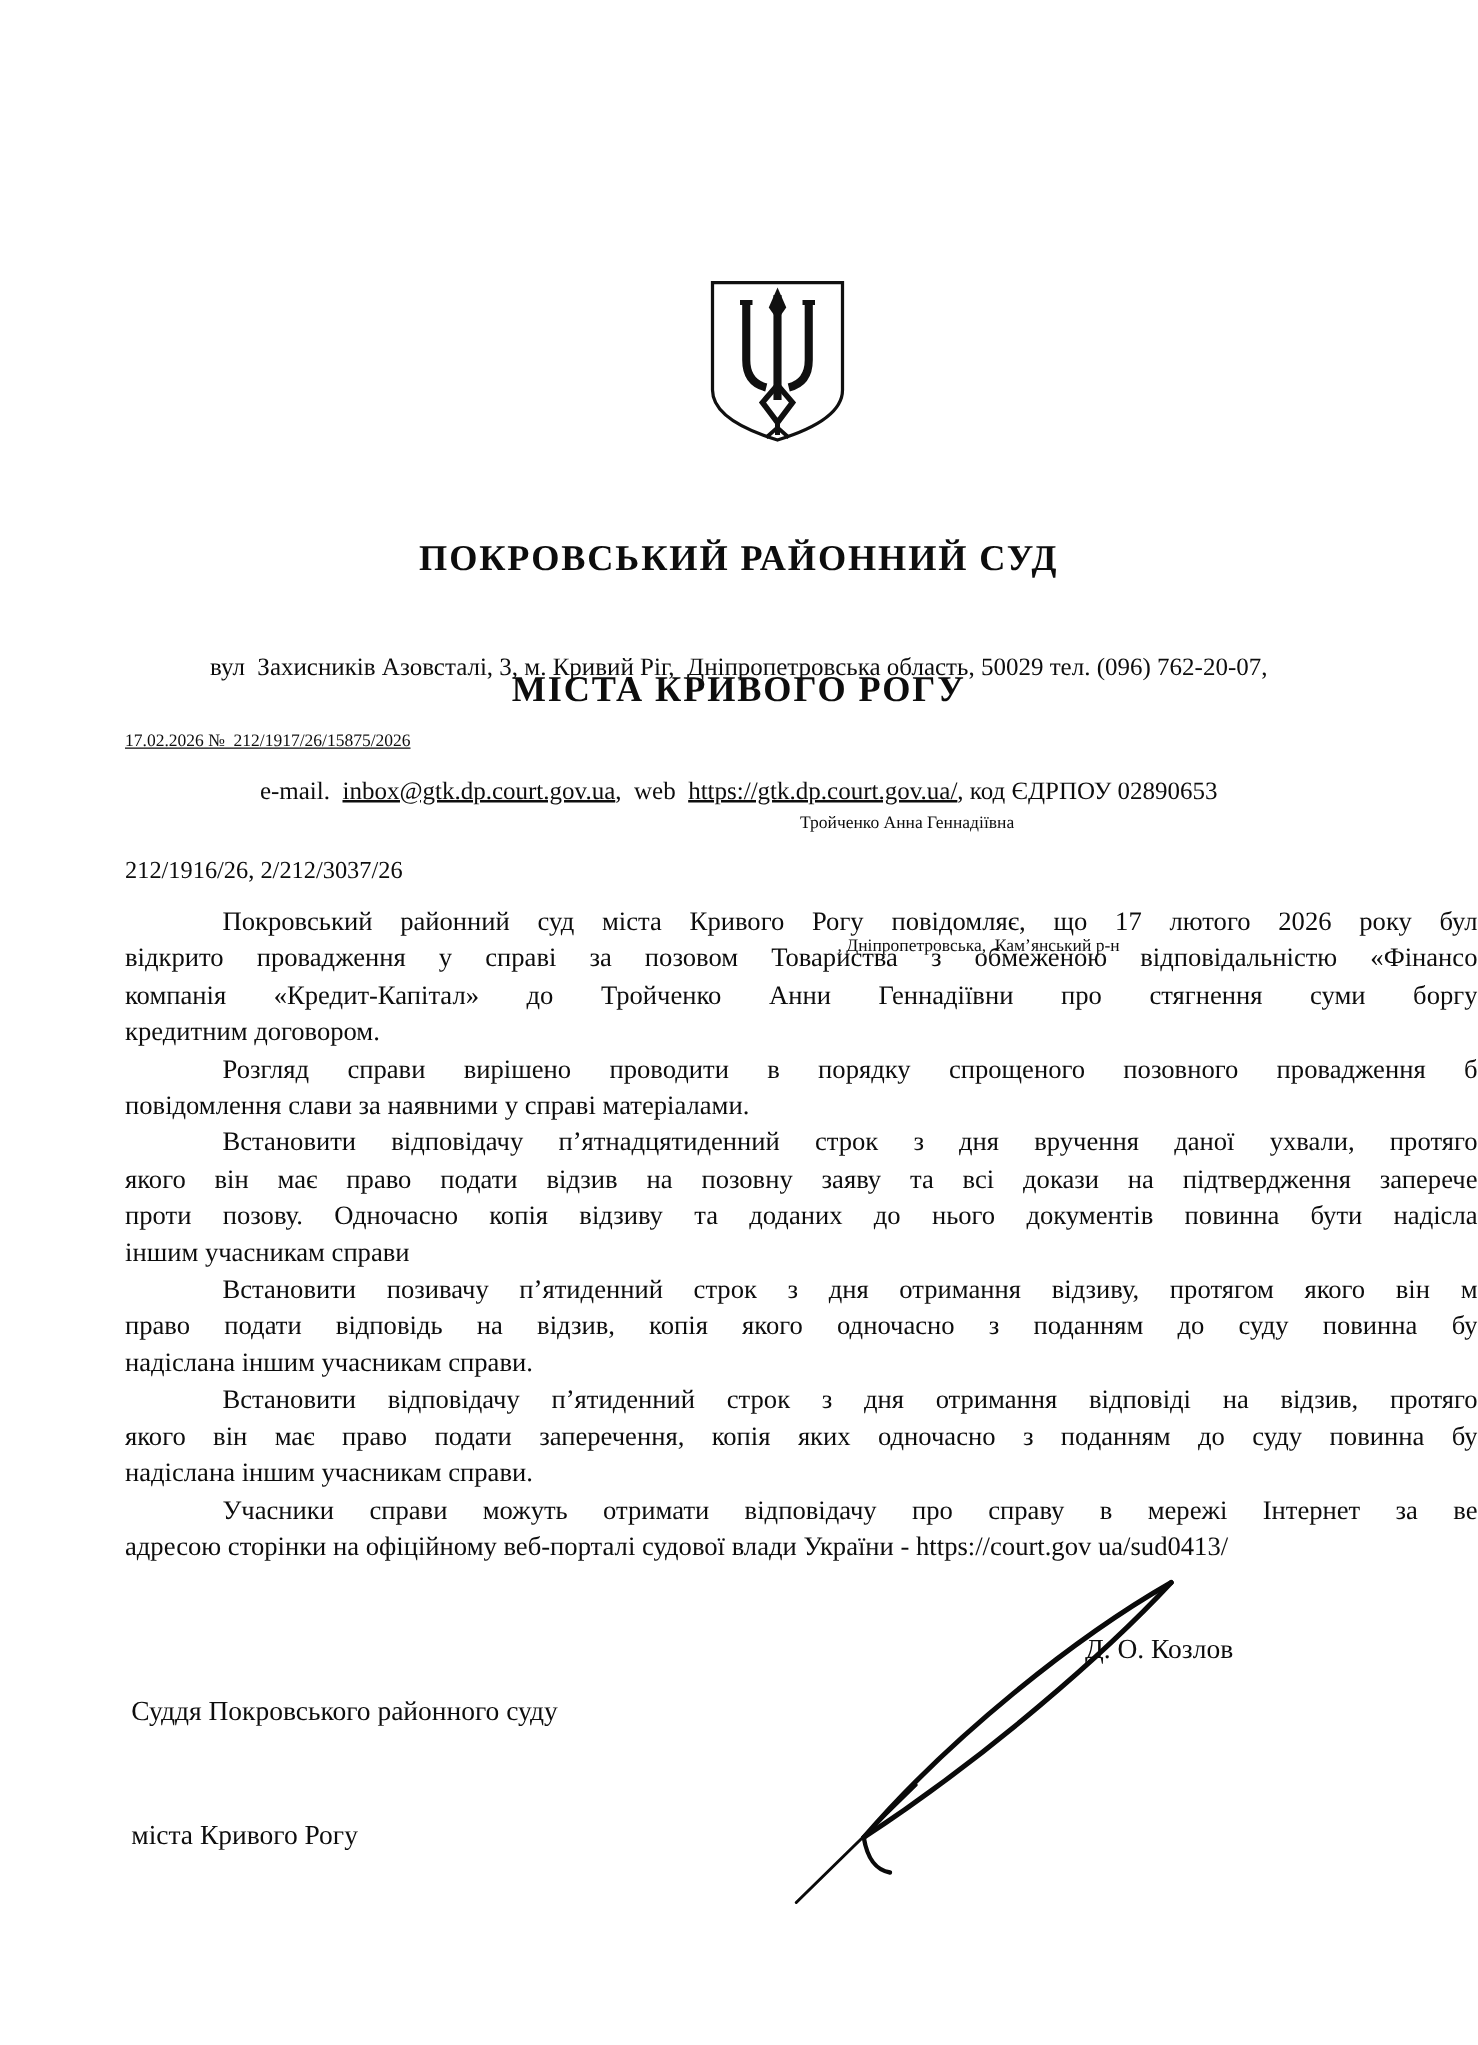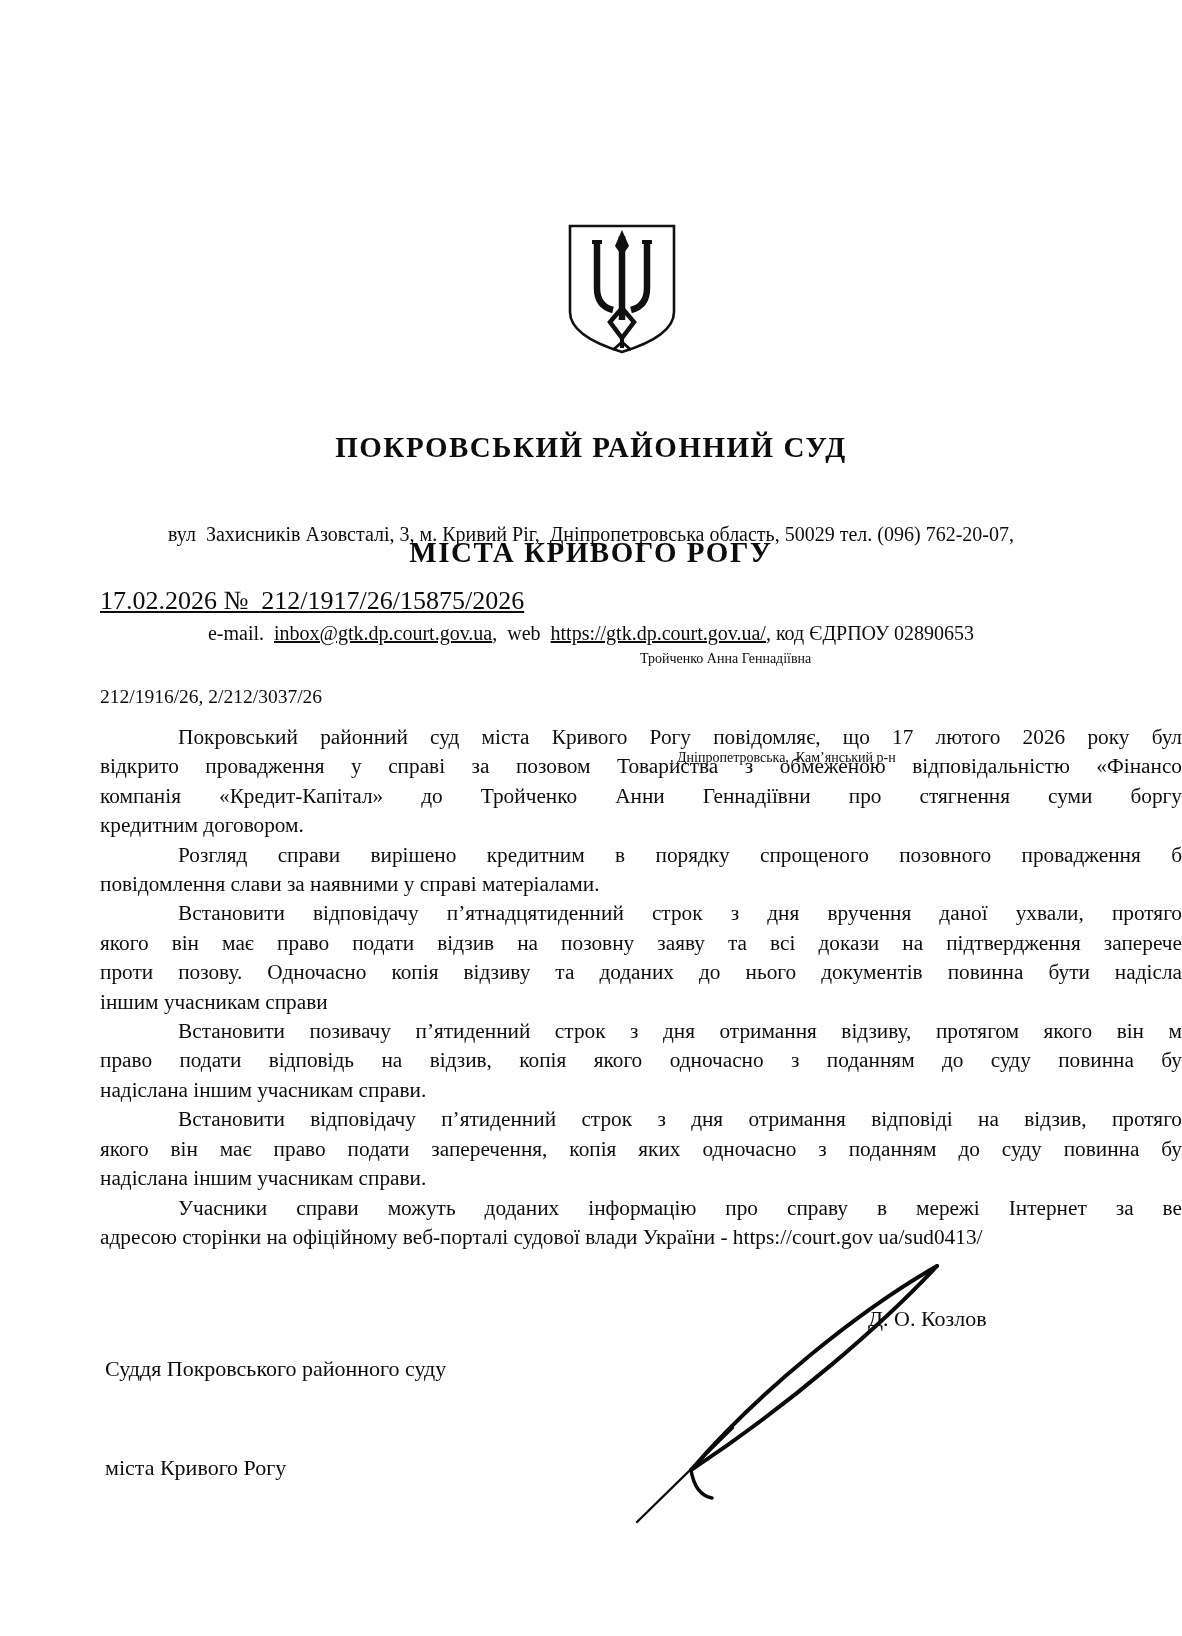--- a/index.html
+++ b/index.html
@@ -35,21 +35,21 @@
     width: 100%;
     text-align: center;
     font-size: 20px;
     line-height: 33px;
     white-space: pre;
   }
   .address .u { text-decoration: underline; margin-top: 20px; }
   .ref-line {
     position: absolute;
     left: 100px; top: 586px;
-    font-size: 26px;
+    font-size: 14px;
     text-decoration: underline;
     white-space: pre;
   }
   .recipient {
     position: absolute;
     left: 640px; top: 576px;
     font-size: 14px;
     line-height: 33px;
     white-space: pre;
   }
@@ -124,33 +124,33 @@
     <div class="r-ind">, Дніпропетровська,  Кам’янський р-н</div>
   </div>
 
   <div class="case-numbers">212/1916/26, 2/212/3037/26</div>
 
   <div class="body-text">
       <div class="bline first full">Покровський районний суд міста Кривого Рогу повідомляє, що 17 лютого 2026 року бул</div>
       <div class="bline full">відкрито провадження у справі за позовом Товариства з обмеженою відповідальністю «Фінансо</div>
       <div class="bline full">компанія «Кредит-Капітал» до Тройченко Анни Геннадіївни про стягнення суми боргу</div>
       <div class="bline">кредитним договором.</div>
-      <div class="bline first full">Розгляд справи вирішено кредитним в порядку спрощеного позовного провадження б</div>
+      <div class="bline first full">Розгляд справи вирішено проводити в порядку спрощеного позовного провадження б</div>
       <div class="bline">повідомлення слави за наявними у справі матеріалами.</div>
       <div class="bline first full">Встановити відповідачу п’ятнадцятиденний строк з дня вручення даної ухвали, протяго</div>
       <div class="bline full">якого він має право подати відзив на позовну заяву та всі докази на підтвердження заперече</div>
       <div class="bline full">проти позову. Одночасно копія відзиву та доданих до нього документів повинна бути надісла</div>
       <div class="bline">іншим учасникам справи</div>
       <div class="bline first full">Встановити позивачу п’ятиденний строк з дня отримання відзиву, протягом якого він м</div>
       <div class="bline full">право подати відповідь на відзив, копія якого одночасно з поданням до суду повинна бу</div>
       <div class="bline">надіслана іншим учасникам справи.</div>
       <div class="bline first full">Встановити відповідачу п’ятиденний строк з дня отримання відповіді на відзив, протяго</div>
       <div class="bline full">якого він має право подати заперечення, копія яких одночасно з поданням до суду повинна бу</div>
       <div class="bline">надіслана іншим учасникам справи.</div>
-      <div class="bline first full">Учасники справи можуть доданих інформацію про справу в мережі Інтернет за ве</div>
+      <div class="bline first full">Учасники справи можуть отримати відповідачу про справу в мережі Інтернет за ве</div>
       <div class="bline">адресою сторінки на офіційному веб-порталі судової влади України - https://court.gov ua/sud0413/</div>
     </div>
 
   <div class="sig-label">
     <div>Суддя Покровського районного суду</div>
     <div>міста Кривого Рогу</div>
   </div>
   <div class="sig-name">Д. О. Козлов</div>
 
   <svg class="sig-stroke" viewBox="0 0 420 340">

